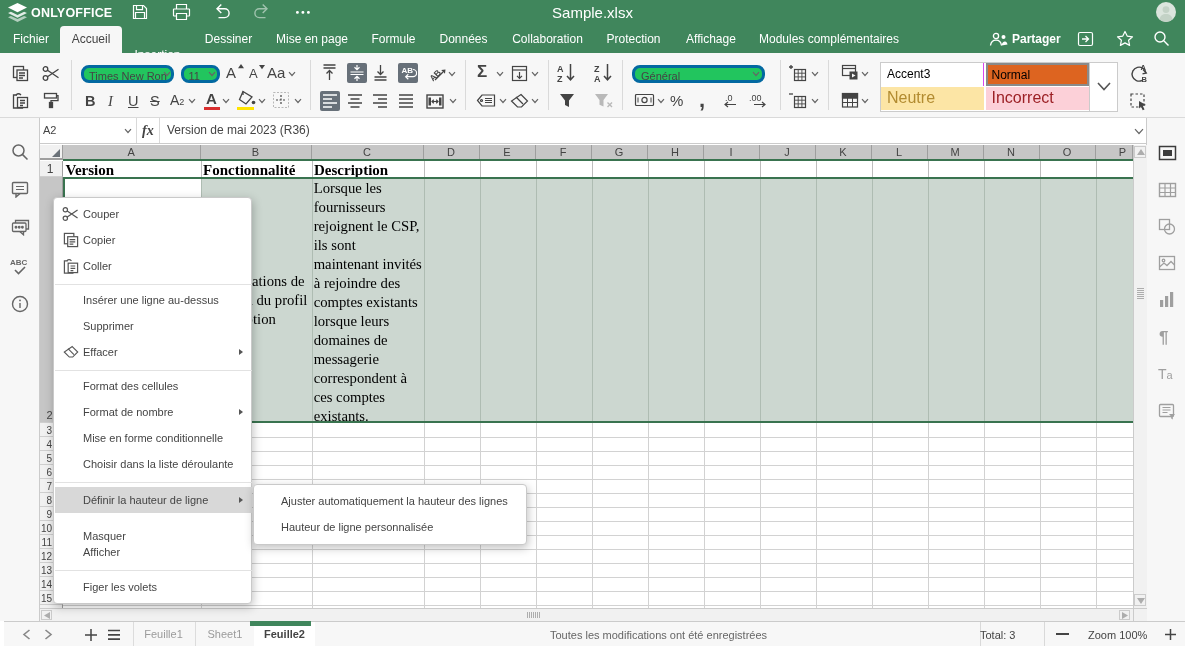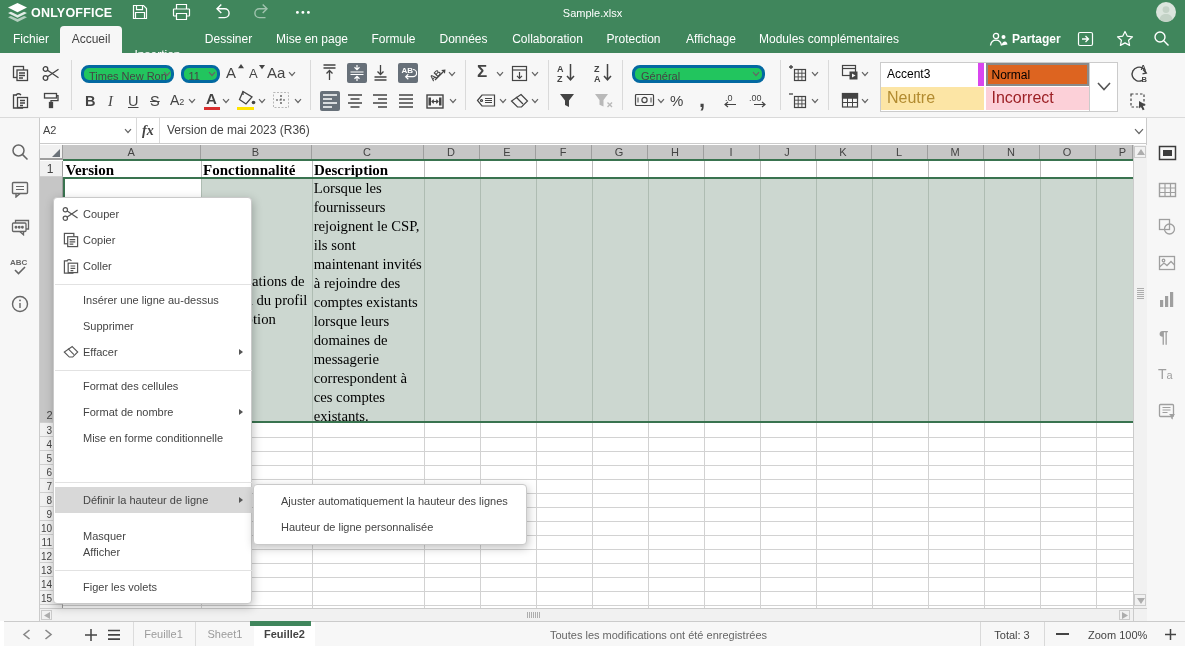--- a/index.html
+++ b/index.html
@@ -44,21 +44,21 @@
       </svg>
 <svg class="abs" style="left:254px;top:3px;opacity:0.5;" width="15" height="16" viewBox="0 0 15 16" fill="none" stroke="#fff" stroke-width="1.4">
 <path d="M12.5 5.8 h-7.2 a4.4 4.4 0 0 0 0 8.8 h6.2"></path>
         <path d="M8.7 1.6 L13 5.8 L8.7 10"></path>
       </svg>
 <svg class="abs" style="left:296px;top:11px;" width="14" height="3" viewBox="0 0 14 3" fill="#fff">
 <rect x="0" y="0" width="2.8" height="2.8" rx="1.2"></rect>
         <rect x="5.5" y="0" width="2.8" height="2.8" rx="1.2"></rect>
         <rect x="11" y="0" width="2.8" height="2.8" rx="1.2"></rect>
       </svg>
-<div class="abs" style="left:0;top:0;width:1185px;height:25px;line-height:26px;color:#fff;font-size:11px;text-align:center;">Sample.xlsx</div>
+<div class="abs" style="left:0;top:0;width:1185px;height:25px;line-height:26px;color:#fff;font-size:15px;text-align:center;">Sample.xlsx</div>
 <svg class="abs" style="left:1156px;top:2px;" width="20" height="20" viewBox="0 0 20 20">
 <circle cx="10" cy="10" r="10" fill="#dbe5dd"></circle>
 <circle cx="10" cy="7.6" r="3.4" fill="#c3d2c6"></circle>
         <path d="M3.4 17.5 C4.2 13.6 6.6 11.9 10 11.9 C13.4 11.9 15.8 13.6 16.6 17.5 A10 10 0 0 1 3.4 17.5 Z" fill="#c3d2c6"></path>
       </svg>
 </div>
 <div class="abs" style="left:0;top:25px;width:1185px;height:28px;background:#40865c;">
 <div class="abs" style="left:-59px;top:0;width:180px;height:28px;line-height:28px;color:#fff;font-size:12px;text-align:center;">Fichier</div>
 <div class="abs" style="left:67.5px;top:16px;width:180px;height:28px;line-height:28px;color:#fff;font-size:12px;text-align:center;">Insertion</div>
 <div class="abs" style="left:138.5px;top:0;width:180px;height:28px;line-height:28px;color:#fff;font-size:12px;text-align:center;">Dessiner</div>
@@ -325,21 +325,21 @@
       </svg>
 <svg class="abs" style="left:841px;top:39px;" width="18" height="17" viewBox="0 0 18 17" fill="none" stroke="#444" stroke-width="1.2">
         <path d="M1.5 1.5 h15 v4.5 h-15 Z" fill="#444"></path>
         <rect x="1.5" y="1.5" width="15" height="13.5"></rect>
         <path d="M1.5 6 h15 M1.5 10.5 h15 M6.5 6 v9 M11.5 6 v9" stroke-width="1"></path>
       </svg>
 <svg class="abs" style="left:861px;top:45px;" width="8" height="6" viewBox="0 0 8 6" fill="none" stroke="#666" stroke-width="1.2">
         <path d="M1 1.2 L4 4.5 L7 1.2"></path>
       </svg>
 <div class="abs" style="left:880px;top:8.5px;width:238px;height:50px;background:#fff;border:1px solid #cbcbcb;box-sizing:border-box;"></div>
-<div class="abs" style="left:881px;top:9.5px;width:103px;height:23px;background:#fff;border-right:6px solid #d946ef;box-sizing:border-box;font-size:12px;color:#000;line-height:23px;padding-left:6px;">Accent3</div>
+<div class="abs" style="left:881px;top:9.5px;width:103px;height:23px;background:#fff;border-right:1px solid #d946ef;box-sizing:border-box;font-size:12px;color:#000;line-height:23px;padding-left:6px;">Accent3</div>
 <div class="abs" style="left:985.5px;top:9.5px;width:103px;height:23px;background:#dd6420;border:2px solid #8a8a8a;box-sizing:border-box;font-size:12px;color:#000;line-height:20px;padding-left:4px;">Normal</div>
 <div class="abs" style="left:881px;top:34px;width:103px;height:23px;background:#fce5a5;font-size:16px;color:#b28b30;line-height:22px;padding-left:6px;box-sizing:border-box;">Neutre</div>
 <div class="abs" style="left:985.5px;top:34px;width:103px;height:23px;background:#fcd0d8;font-size:16px;color:#9c2025;line-height:22px;padding-left:6px;box-sizing:border-box;">Incorrect</div>
 <div class="abs" style="left:1089px;top:8.5px;width:1px;height:50px;background:#cbcbcb;"></div>
 <svg class="abs" style="left:1097px;top:29px;" width="14" height="9" viewBox="0 0 14 9" fill="none" stroke="#555" stroke-width="1.6">
         <path d="M1 1 L7 7.5 L13 1"></path>
       </svg>
 <svg class="abs" style="left:1129px;top:11px;" width="19" height="19" viewBox="0 0 19 19">
         <g fill="none" stroke="#444" stroke-width="1.4">
           <path d="M13 16.5 a7 7 0 1 1 4 -7.5"></path>
@@ -590,21 +590,21 @@
       </svg>
 <div class="abs" style="left:128.5px;top:0;width:1px;height:25px;background:#dcdcdc;"></div>
 <div class="abs" style="left:190.9px;top:0;width:1px;height:25px;background:#dcdcdc;"></div>
 <div class="abs" style="left:128.5px;top:0;width:62px;height:25px;line-height:25px;text-align:center;font-size:11px;color:#9b9b9b;">Feuille1</div>
 <div class="abs" style="left:190.9px;top:0;width:60px;height:25px;line-height:25px;text-align:center;font-size:11px;color:#9b9b9b;">Sheet1</div>
 <div class="abs" style="left:250px;top:0;width:61px;height:25px;background:#fff;"></div>
 <div class="abs" style="left:250px;top:0;width:61px;height:25px;line-height:25px;text-align:center;font-size:11px;font-weight:bold;color:#444;">Feuille2</div>
 <div class="abs" style="left:546px;top:0;height:25px;line-height:26px;font-size:11px;color:#666;">Toutes les modifications ont été enregistrées</div>
 <div class="abs" style="left:976px;top:0;width:1px;height:25px;background:#d9d9d9;"></div>
 <div class="abs" style="left:1040px;top:0;width:1px;height:25px;background:#d9d9d9;"></div>
-<div class="abs" style="left:976px;top:0;width:64px;height:25px;line-height:26px;text-align:center;font-size:11px;color:#444;">Total: 3</div>
+<div class="abs" style="left:976px;top:0;width:64px;height:25px;line-height:26px;font-size:11px;color:#444;">Total: 3</div>
 <div class="abs" style="left:1052px;top:11.5px;width:13px;height:1.5px;background:#444;"></div>
 <div class="abs" style="left:1084px;top:0;height:25px;line-height:26px;font-size:11px;color:#444;">Zoom 100%</div>
 <svg class="abs" style="left:1160px;top:6px;" width="13" height="13" viewBox="0 0 13 13" fill="none" stroke="#444" stroke-width="1.5">
         <path d="M6.5 1 V12 M1 6.5 H12"></path>
       </svg>
 </div>
 <div class="abs" style="left:250px;top:622.5px;width:61px;height:3.5px;background:#40865c;z-index:5;"></div>
 <div class="abs" style="left:250px;top:620.5px;width:61px;height:2px;background:#40865c;z-index:5;"></div>
 <div class="abs" style="left:53px;top:197px;width:199px;height:407px;background:#fff;border:1px solid #c9c9c9;border-radius:4px;box-shadow:1px 3px 10px rgba(0,0,0,0.25);box-sizing:border-box;z-index:50;">
 <div class="mi" style="top:3px;">
@@ -651,20 +651,23 @@
 <div class="mi" style="top:201px;">
         <span style="position:absolute;left:28px;top:0;">Format de nombre</span>
         <div class="marrow" style="top:9.5px;"></div>
       </div>
 <div class="mi" style="top:175px;">
         <span style="position:absolute;left:28px;top:0;">Format des cellules</span>
       </div>
 <div class="mi" style="top:227px;">
         <span style="position:absolute;left:28px;top:0;">Mise en forme conditionnelle</span>
       </div>
+<div class="mi" style="top:253px;">
+        <span style="position:absolute;left:28px;top:0;">Choisir dans la liste déroulante</span>
+      </div>
 <div class="msep" style="top:283.5px;"></div>
 <div class="mi" style="top:289px;background:#d8d8d8;">
         <span style="position:absolute;left:28px;top:0;">Définir la hauteur de ligne</span>
         <div class="marrow" style="top:9.5px;"></div>
       </div>
 <div class="mi" style="top:325px;">
         <span style="position:absolute;left:28px;top:0;">Masquer</span>
       </div>
 <div class="mi" style="top:341px;">
         <span style="position:absolute;left:28px;top:0;">Afficher</span>

